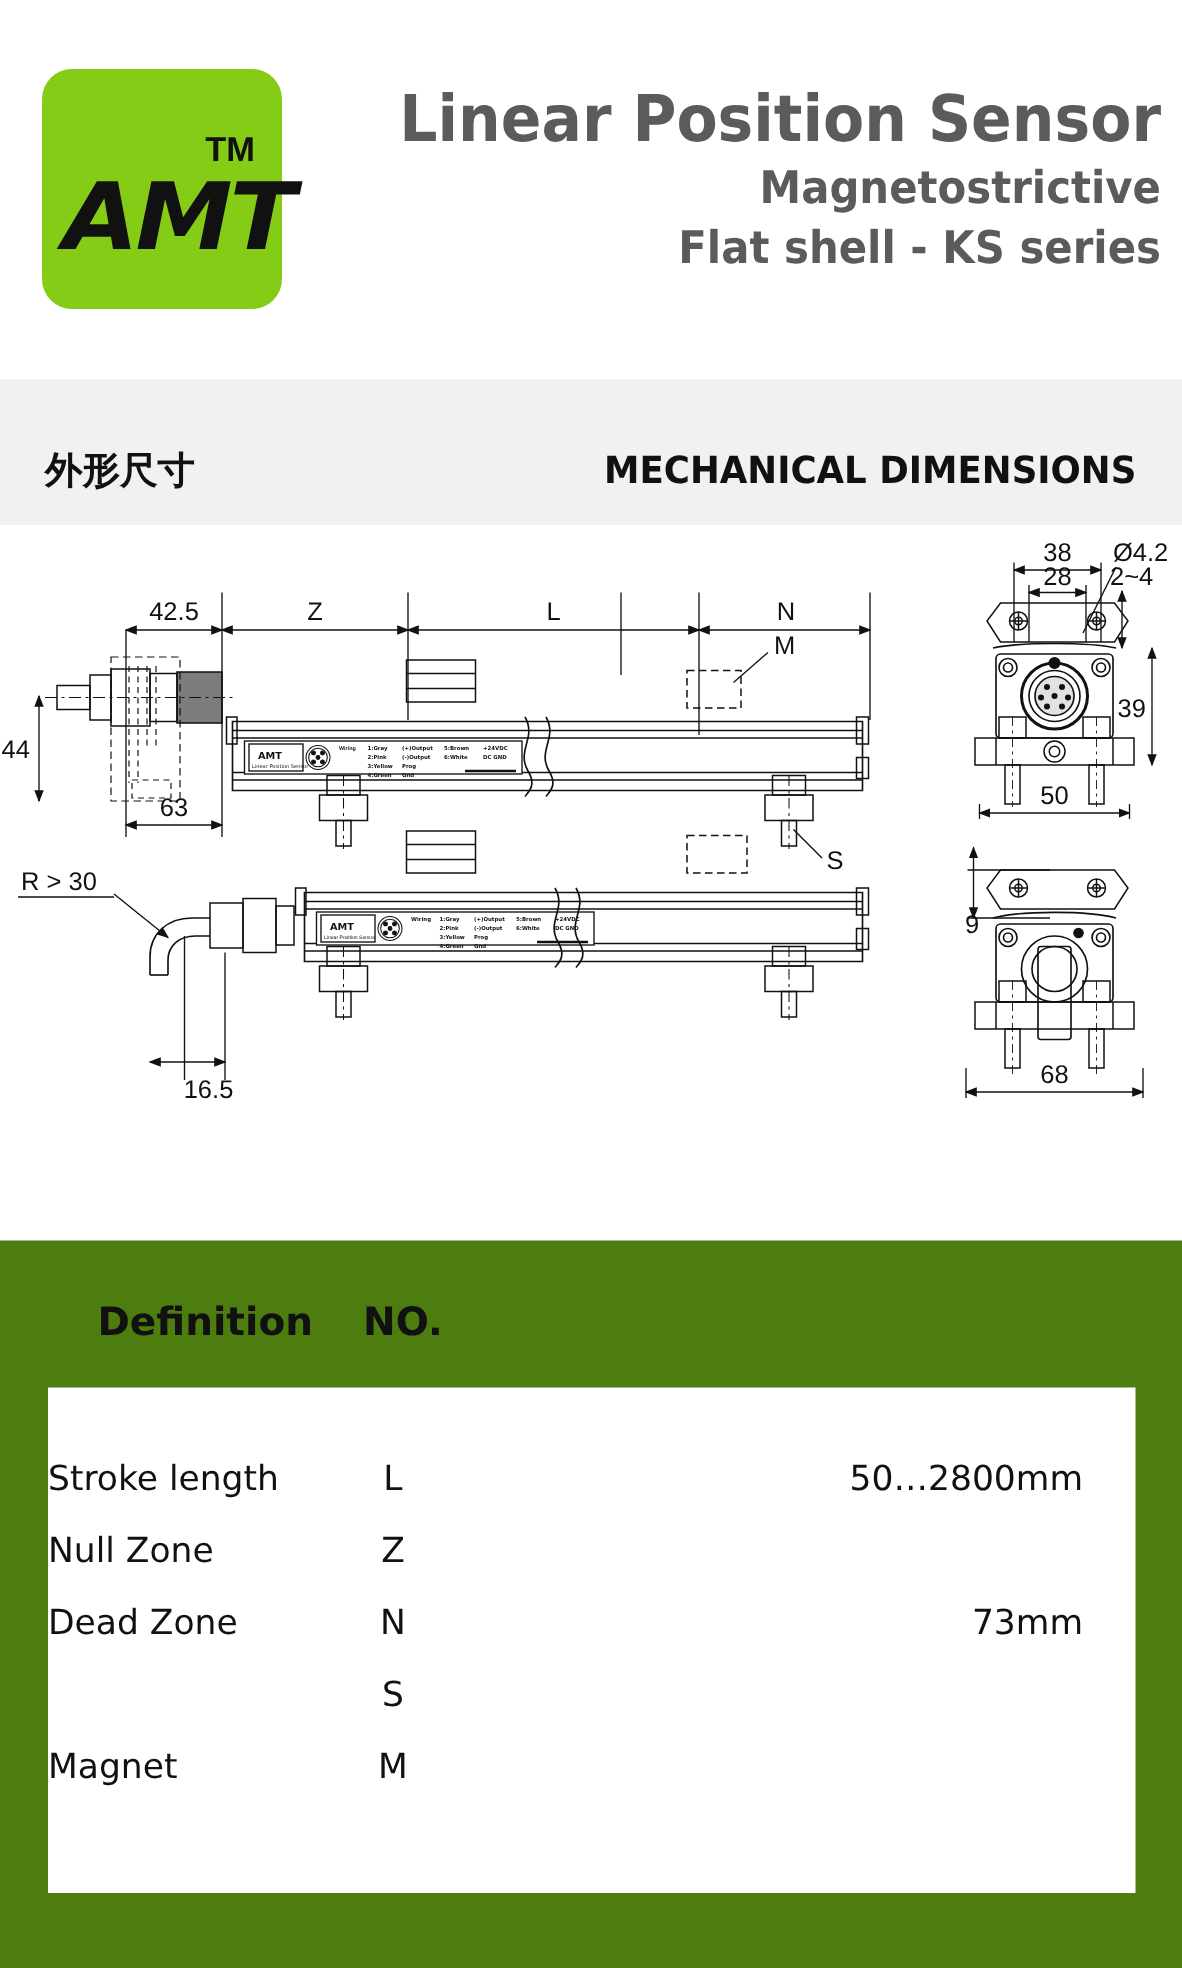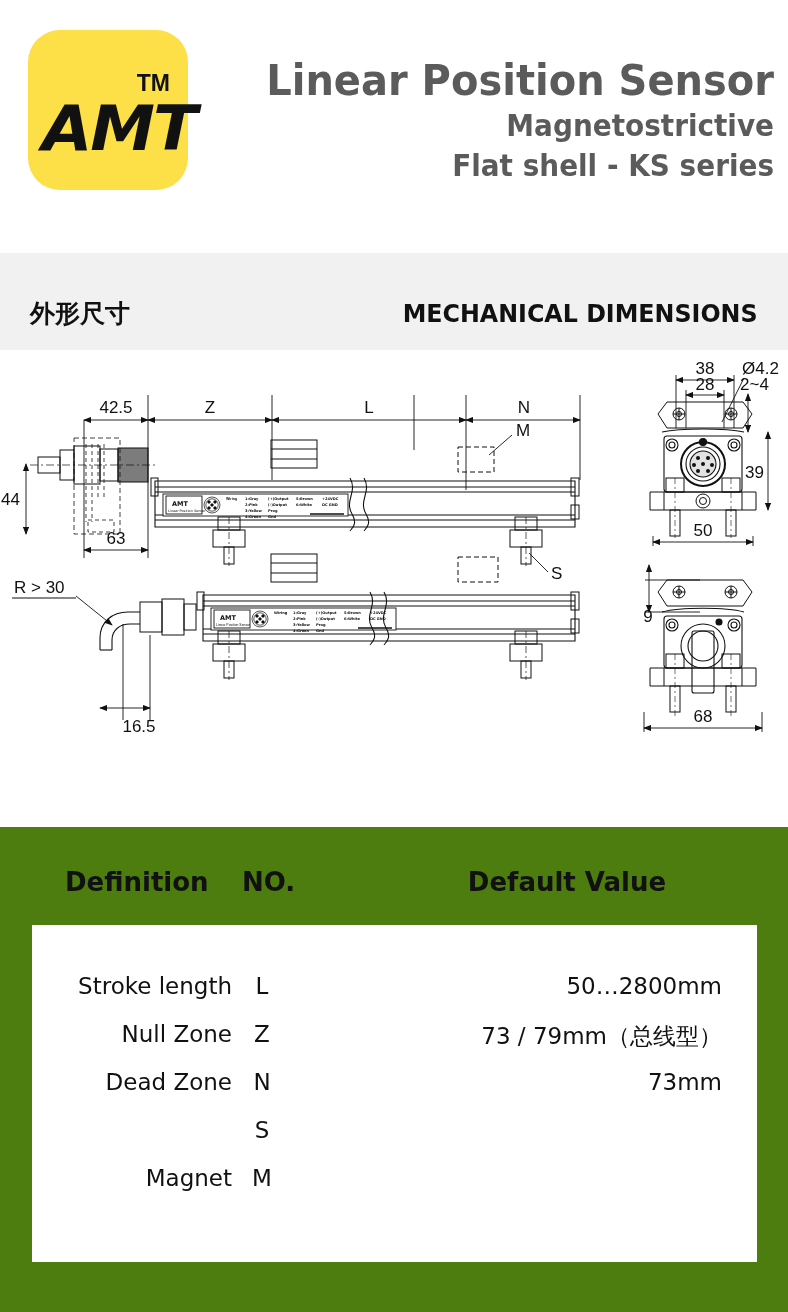--- a/index.html
+++ b/index.html
@@ -9,22 +9,22 @@
     font-family:"Liberation Sans","DejaVu Sans",sans-serif;
     overflow:hidden;
     position:relative;
   }
   
   .header{
     position:absolute;left:0;top:0;width:788px;height:253px;
     background:#ffffff;
   }
   .logo-box{
-    position:absolute;left:28px;top:30px;width:160px;height:160px;
-    background:#fde047;border-radius:32px;
+    position:absolute;left:28px;top:46px;width:160px;height:160px;
+    background:#84cc16;border-radius:20px;
   }
   .logo-tm{
     position:absolute;right:18px;top:40px;
     font-size:23px;font-weight:bold;color:#111;letter-spacing:0px;
     font-family:"Liberation Sans",sans-serif;
   }
   .logo-amt{
     position:absolute;left:14px;top:62px;
     font-size:62px;font-weight:bold;color:#111;
     letter-spacing:-2px;
@@ -93,21 +93,21 @@
     background:#ffffff;
   }
   .trow{
     position:absolute;left:0;width:725px;height:48px;
   }
   .cell{
     position:absolute;font-size:23px;color:#111;
     font-family:"DejaVu Sans",sans-serif;
     white-space:nowrap;
   }
-  .c-def{left:0;width:200px;text-align:right;}
+  .c-def{left:0;width:200px;text-align:left;}
   .c-no{left:215px;width:30px;text-align:center;}
   .c-val{left:270px;width:420px;text-align:right;}
   .dim-txt{font-family:"Liberation Sans",sans-serif;}
 </style>
 </head>
 <body>
 
 <div class="header">
   <div class="logo-box">
     <span class="logo-tm">TM</span>
@@ -474,32 +474,30 @@
   <text class="dim-txt" x="703" y="372" font-size="17" fill="#111" text-anchor="middle" stroke="none">68</text>
 
   </g>
 </svg>
 </div>
 
 <div class="table-section">
   <div class="tbl-head">
     <span class="th th-def">Definition</span>
     <span class="th th-no">NO.</span>
-    <span class="th th-val">Default Value</span>
   </div>
   <div class="tbl-body">
     <div class="trow" style="top:48px">
       <span class="cell c-def">Stroke length</span>
       <span class="cell c-no">L</span>
       <span class="cell c-val">50…2800mm</span>
     </div>
     <div class="trow" style="top:96px">
       <span class="cell c-def">Null Zone</span>
       <span class="cell c-no">Z</span>
-      <span class="cell c-val">73 / 79mm（总线型）</span>
     </div>
     <div class="trow" style="top:144px">
       <span class="cell c-def">Dead Zone</span>
       <span class="cell c-no">N</span>
       <span class="cell c-val">73mm</span>
     </div>
     <div class="trow" style="top:192px">
       <span class="cell c-no">S</span>
     </div>
     <div class="trow" style="top:240px">

